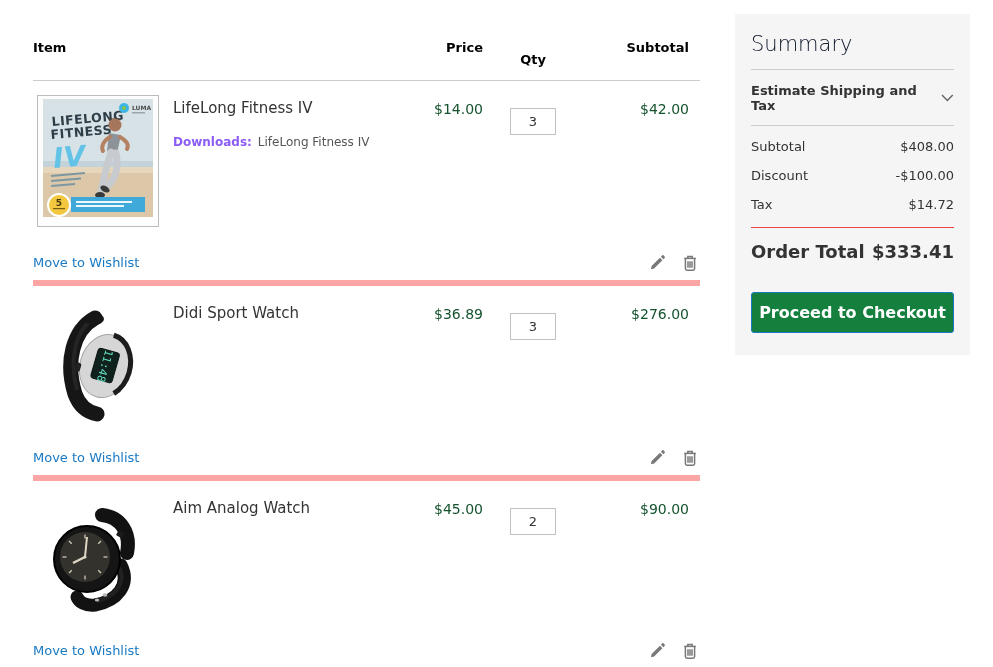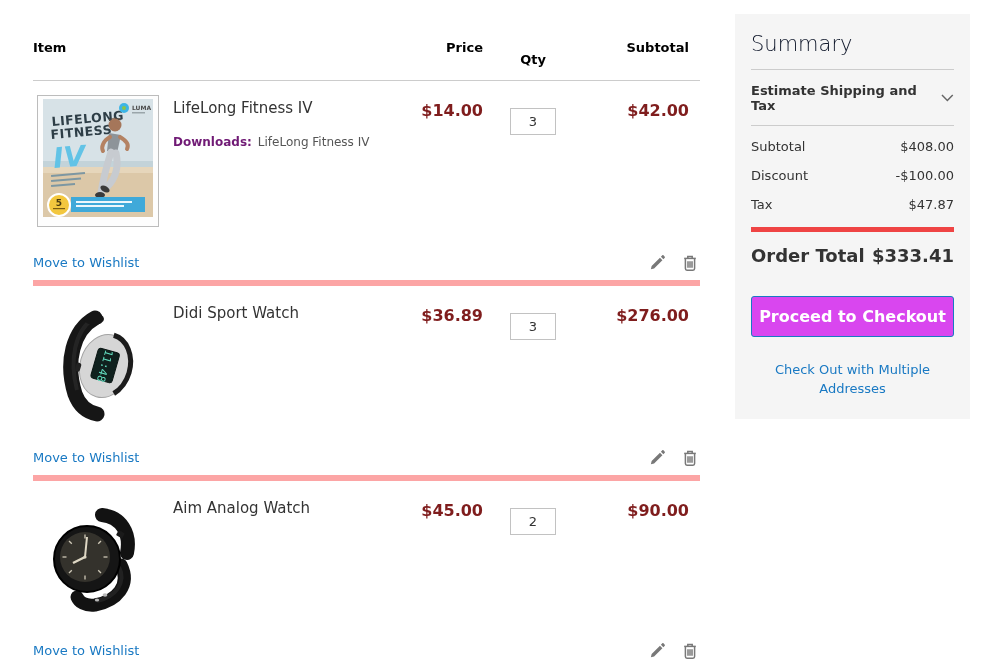--- a/index.html
+++ b/index.html
@@ -18,22 +18,22 @@
   .thead { padding:6px 0 13px; border-bottom:1px solid #ccc; }
   .thead .th { font-size:13px; font-weight:bold; color:#000000; }
   .col-price { text-align:right; }
   .col-qty { text-align:center;margin-top:12px; }
   .col-subtotal { text-align:right; padding-right:11px; }
 
   .item-main { padding:14px 0 16px; min-height:152px; }
   .photo-cell { padding-left:4px; }
   .product-name { font-size:15px; color:#333; line-height:1.3; padding-top:4px; text-decoration:none; display:inline-block; cursor:pointer; }
   .item-options { margin-top:16px; font-size:12px; color:#555; }
-  .item-options .opt-label { font-weight:bold; color:#701a75; margin-right:6px; }
-  .price-txt { font-size:16px; font-weight:bold; color:#7f1d1d; padding-top:6px; }
+  .item-options .opt-label { font-weight:bold; color:#8b5cf6; margin-right:6px; }
+  .price-txt { font-size:14px; font-weight:normal; color:#14532d; padding-top:6px; }
   .qty-input {
     width:46px; height:27px; border:1px solid #c2c2c2; background:#fff;
     text-align:center; font-size:13px; color:#333; margin-top:1px;
     font-family:"DejaVu Sans","Liberation Sans",sans-serif;
   }
   .wishlist-bar {
     display:flex; justify-content:space-between; align-items:center;
     padding:7px 0 9px; border-bottom:6px solid #fca5a5;
   }
   .wishlist-link { font-size:13px; color:#1979c3; text-decoration:none; cursor:pointer; }
@@ -51,26 +51,26 @@
   .summary { width:235px; margin-left:35px; background:#f5f5f5; padding:18px 16px 22px; height:fit-content; }
   .summary-title { font-size:21px; font-weight:300; color:#0f172a; padding-bottom:13px; border-bottom:1px solid #ccc; }
   .estimate-row {
     display:flex; align-items:center;
     padding:13px 0 12px; border-bottom:1px solid #ccc; cursor:pointer;
   }
   .estimate-row .est-label { font-size:13px; font-weight:bold; color:#333; }
   .totals { padding:6px 0 2px; }
   .totals-row { display:flex; justify-content:space-between; padding:7px 0; font-size:13px; color:#333; }
   .order-total-row {
-    display:flex; justify-content:space-between; border-top:5px solid #ef4444;
+    display:flex; justify-content:space-between; border-top:1px solid #ef4444;
     margin-top:6px; padding-top:13px; font-size:18px; font-weight:bold; color:#333;
   }
   .checkout-btn {
     display:block; width:100%; margin-top:30px; padding:10px 0;
-    background:#d946ef; border:1px solid #1979c3; border-radius:3px;
+    background:#15803d; border:1px solid #1979c3; border-radius:3px;
     color:#fff; font-size:16px; font-weight:bold; cursor:pointer;
     font-family:"DejaVu Sans","Liberation Sans",sans-serif;
   }
   .multi-addr { text-align:center; margin-top:22px; }
   .multi-addr a { font-size:13px; color:#1979c3; text-decoration:none; cursor:pointer; }
 </style>
 </head>
 <body>
 
 <div class="page">
@@ -276,29 +276,26 @@
       <div class="totals-row">
         <span>Subtotal</span>
         <span>$408.00</span>
       </div>
       <div class="totals-row">
         <span>Discount</span>
         <span>-$100.00</span>
       </div>
       <div class="totals-row">
         <span>Tax</span>
-        <span>$47.87</span>
+        <span>$14.72</span>
       </div>
     </div>
 
     <div class="order-total-row">
       <span>Order Total</span>
       <span>$333.41</span>
     </div>
 
     <button class="checkout-btn">Proceed to Checkout</button>
 
-    <div class="multi-addr">
-      <a>Check Out with Multiple Addresses</a>
-    </div>
   </aside>
 
 </div>
 
 </body></html>

